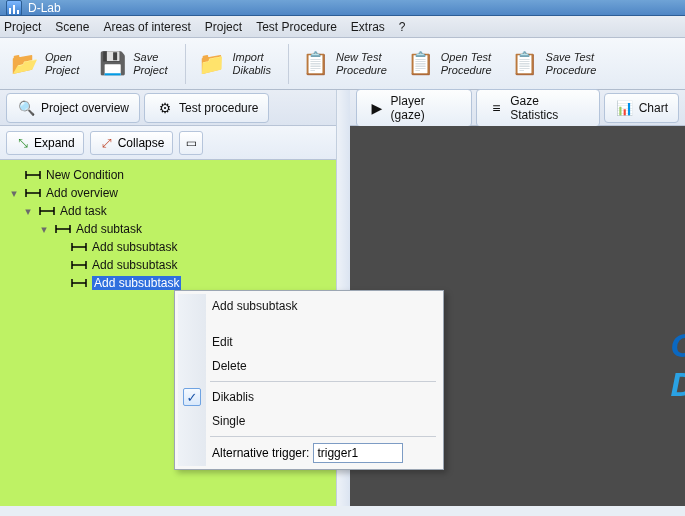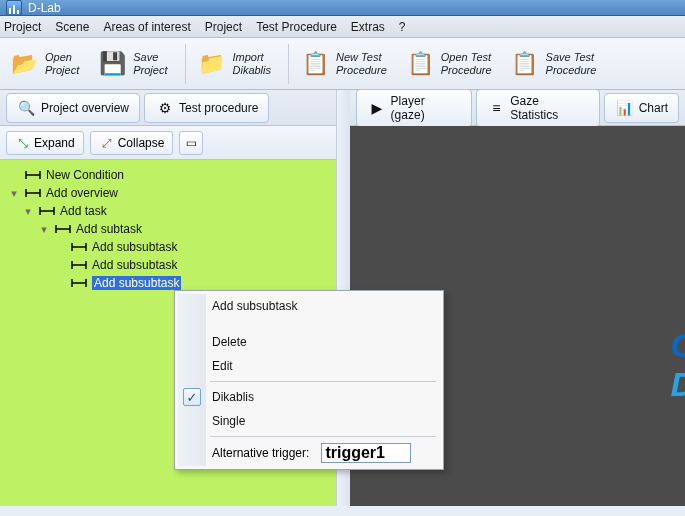--- a/index.html
+++ b/index.html
@@ -53,22 +53,22 @@
   .brand{position:absolute;right:-10px;top:200px;font-size:34px;font-weight:bold;font-style:italic;}
   .brand .c{color:#0a68c2;}
   .brand .d{color:#2aa2e4;}
 
   
   .ctxmenu{position:absolute;left:174px;top:290px;width:270px;background:#f7f7f7;border:1px solid #9ca6b3;box-shadow:3px 3px 6px rgba(0,0,0,.25);padding:3px 3px;}
   .ctxmenu .bar{position:absolute;left:3px;top:3px;bottom:3px;width:28px;background:linear-gradient(to right,#eef2f7,#e4e9f0);}  
   .citem{position:relative;display:flex;align-items:center;height:24px;padding-left:34px;font-size:12px;color:#111;}
   .csep{height:1px;background:#c9ced6;margin:3px 4px 3px 32px;}
   .check{position:absolute;left:5px;top:3px;width:18px;height:18px;border:1px solid #6fa3e2;border-radius:2px;background:linear-gradient(#f5faff,#d8e8fb);color:#1852a7;display:flex;align-items:center;justify-content:center;font-size:13px;}
-  .trigrow{position:relative;display:flex;align-items:center;height:26px;padding-left:34px;gap:12px;font-size:12px;}
-  .triginput{width:90px;height:20px;border:1px solid #7d9cc4;padding:1px 3px;font-size:16px;font-weight:bold;}
+  .trigrow{position:relative;display:flex;align-items:center;height:26px;padding-left:34px;gap:4px;font-size:12px;}
+  .triginput{width:90px;height:20px;border:1px solid #7d9cc4;padding:1px 3px;font-size:12px;}
 
   
   .anno{position:absolute;pointer-events:none;z-index:50;}
 
   
   .fold{color:#e4b447}.save{color:#3e5a7a}.imp{color:#d99a2b}.np{color:#3aa65a}.op{color:#3aa65a}.sp{color:#3aa65a}
   .expand-c{color:#2f8f2f}.collapse-c{color:#c04a2e}
 
   .flap{position:absolute;right:-1px;top:0;width:14px;height:100%;background:linear-gradient(to right,#eef2f8,#dbe4f1);border-left:1px solid #c3cfde;}
 </style>
@@ -252,24 +252,24 @@
   </div>
 </div>
 
 <div class="ctxmenu" id="ctxmenu">
   <div class="bar"></div>
 <div class="citem">
       <span>Add subsubtask</span>
     </div>
     <div style="height: 12px;"></div>
     <div class="citem">
+      <span>Edit</span>
+    </div>
+    <div class="citem">
       <span>Delete</span>
-    </div>
-    <div class="citem">
-      <span>Edit</span>
     </div>
     <div class="csep"></div>
     <div class="citem">
       <div class="check">✓</div>
       <span>Dikablis</span>
     </div>
     <div class="citem">
       <span>Single</span>
     </div>
     <div class="csep"></div>

